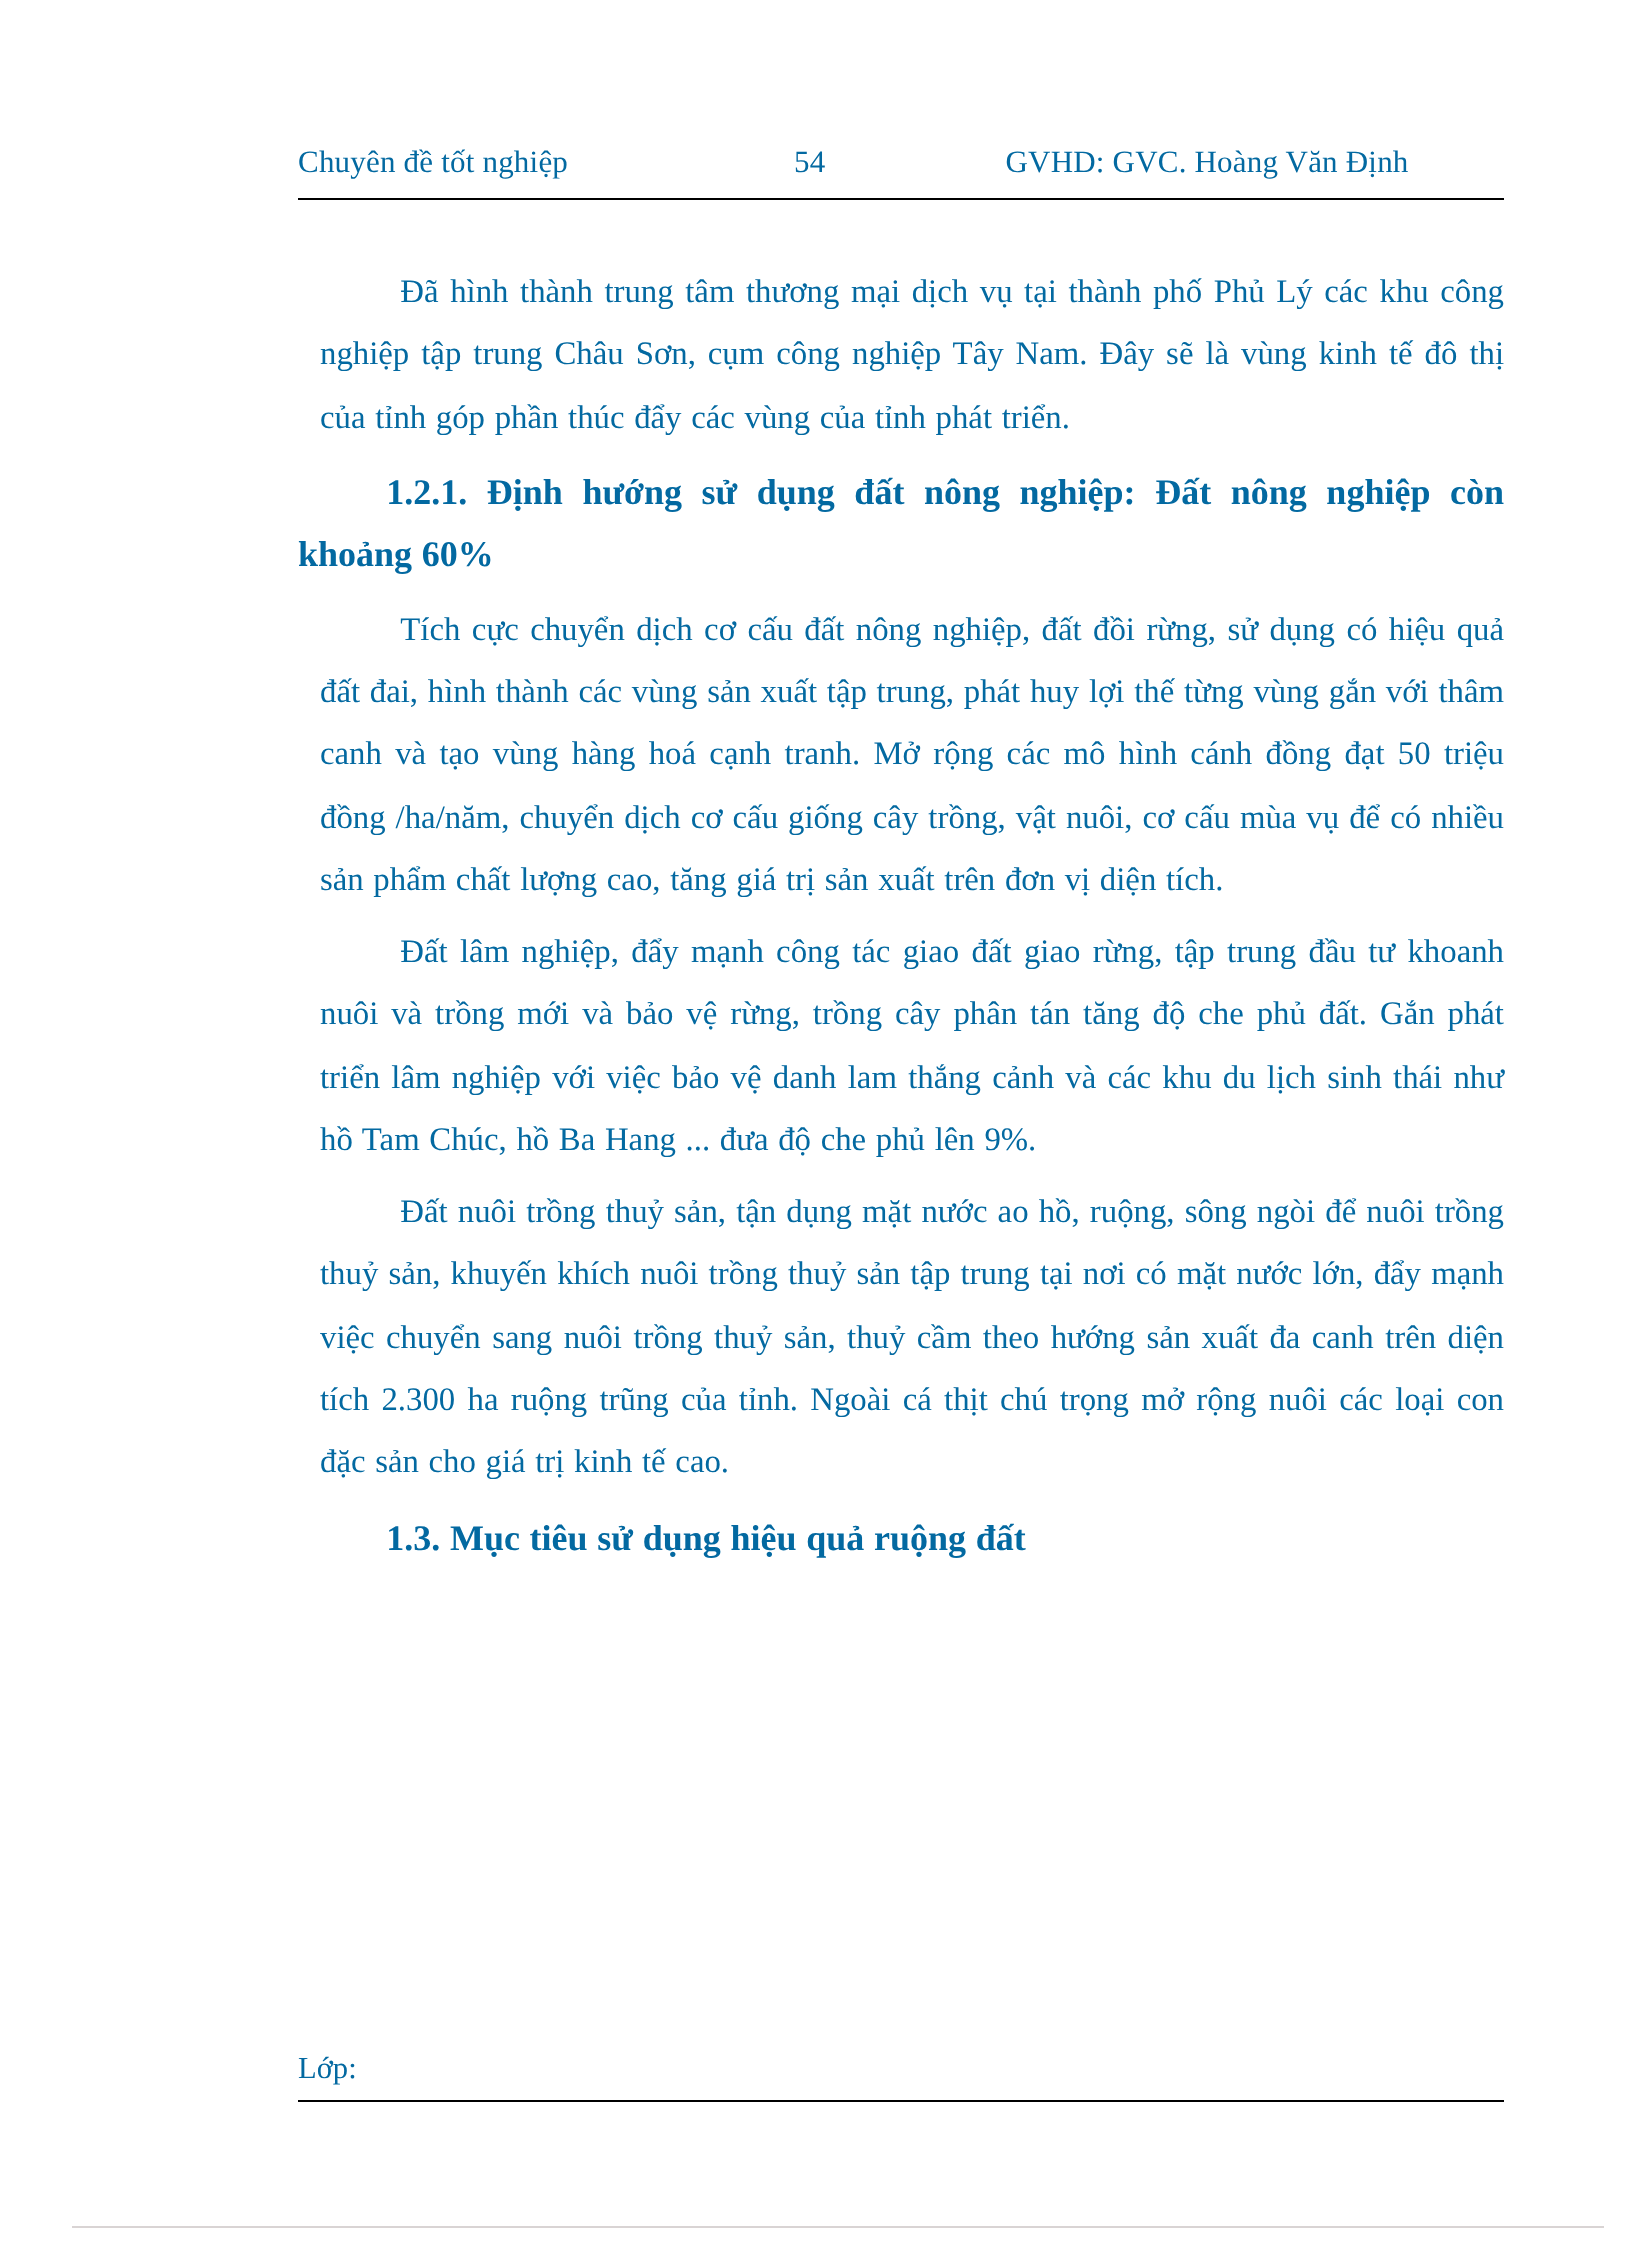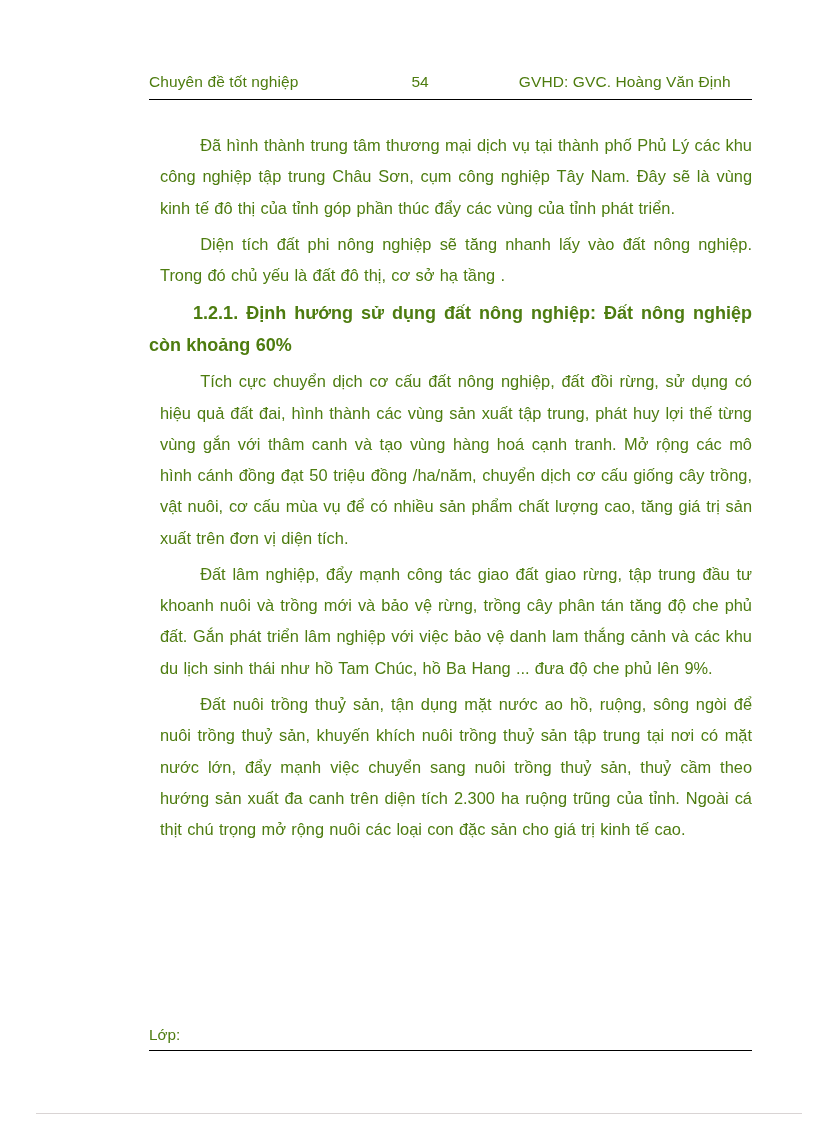--- a/index.html
+++ b/index.html
@@ -9,22 +9,22 @@
     background: #ffffff;
   }
   .page {
     position: relative;
     width: 788px;
     height: 1123px;
     margin: 0 auto;
     background: #ffffff;
     box-sizing: border-box;
     overflow: hidden;
-    font-family: Liberation Sans, sans-serif;
-    color: #4d7c0f;
+    font-family: Liberation Serif, serif;
+    color: #0369a1;
     -webkit-font-smoothing: none;
   }
 
   
   .page-header {
     position: absolute;
     left: 135px;
     top: 74px;
     width: 603px;
     height: 26px;
@@ -130,32 +130,32 @@
       <span class="hdr-title">Chuyên đề tốt nghiệp</span>
       <span class="hdr-pageno">54</span>
       <span class="hdr-advisor">GVHD: GVC. Hoàng Văn Định</span>
     </div>
   </div>
 
   <div class="body-area">
 
     <p class="para">Đã hình thành trung tâm thương mại dịch vụ tại thành phố Phủ Lý các khu công nghiệp tập trung Châu Sơn, cụm công nghiệp Tây Nam. Đây sẽ là vùng kinh tế đô thị của tỉnh góp phần thúc đẩy các vùng của tỉnh phát triển.</p>
 
-    <p class="para">Diện tích đất phi nông nghiệp sẽ tăng nhanh lấy vào đất nông nghiệp. Trong đó chủ yếu là đất đô thị, cơ sở hạ tầng .</p>
 
     <p class="heading">1.2.1. Định hướng sử dụng đất nông nghiệp: Đất nông nghiệp còn khoảng 60%</p>
 
     <p class="para">Tích cực chuyển dịch cơ cấu đất nông nghiệp, đất đồi rừng, sử dụng có hiệu quả đất đai, hình thành các vùng sản xuất tập trung, phát huy lợi thế từng vùng gắn với thâm canh và tạo vùng hàng hoá cạnh tranh. Mở rộng các mô hình cánh đồng đạt 50 triệu đồng /ha/năm, chuyển dịch cơ cấu giống cây trồng, vật nuôi, cơ cấu mùa vụ để có nhiều sản phẩm chất lượng cao, tăng giá trị sản xuất trên đơn vị diện tích.</p>
 
 
 
     <p class="para">Đất lâm nghiệp, đẩy mạnh công tác giao đất giao rừng, tập trung đầu tư khoanh nuôi và trồng mới và bảo vệ rừng, trồng cây phân tán tăng độ che phủ đất. Gắn phát triển lâm nghiệp với việc bảo vệ danh lam thắng cảnh và các khu du lịch sinh thái như hồ Tam Chúc, hồ Ba Hang ... đưa độ che phủ lên 9%.</p>
 
     <p class="para">Đất nuôi trồng thuỷ sản, tận dụng mặt nước ao hồ, ruộng, sông ngòi để nuôi trồng thuỷ sản, khuyến khích nuôi trồng thuỷ sản tập trung tại nơi có mặt nước lớn, đẩy mạnh việc chuyển sang nuôi trồng thuỷ sản, thuỷ cầm theo hướng sản xuất đa canh trên diện tích 2.300 ha ruộng trũng của tỉnh. Ngoài cá thịt chú trọng mở rộng nuôi các loại con đặc sản cho giá trị kinh tế cao.</p>
 
+    <p class="heading no-justify">1.3. Mục tiêu sử dụng hiệu quả  ruộng đất</p>
 
 
   </div>
 
   <div class="page-footer">
     <div class="ftr-row">
       <span class="ftr-right">Lớp:</span>
     </div>
   </div>
 

